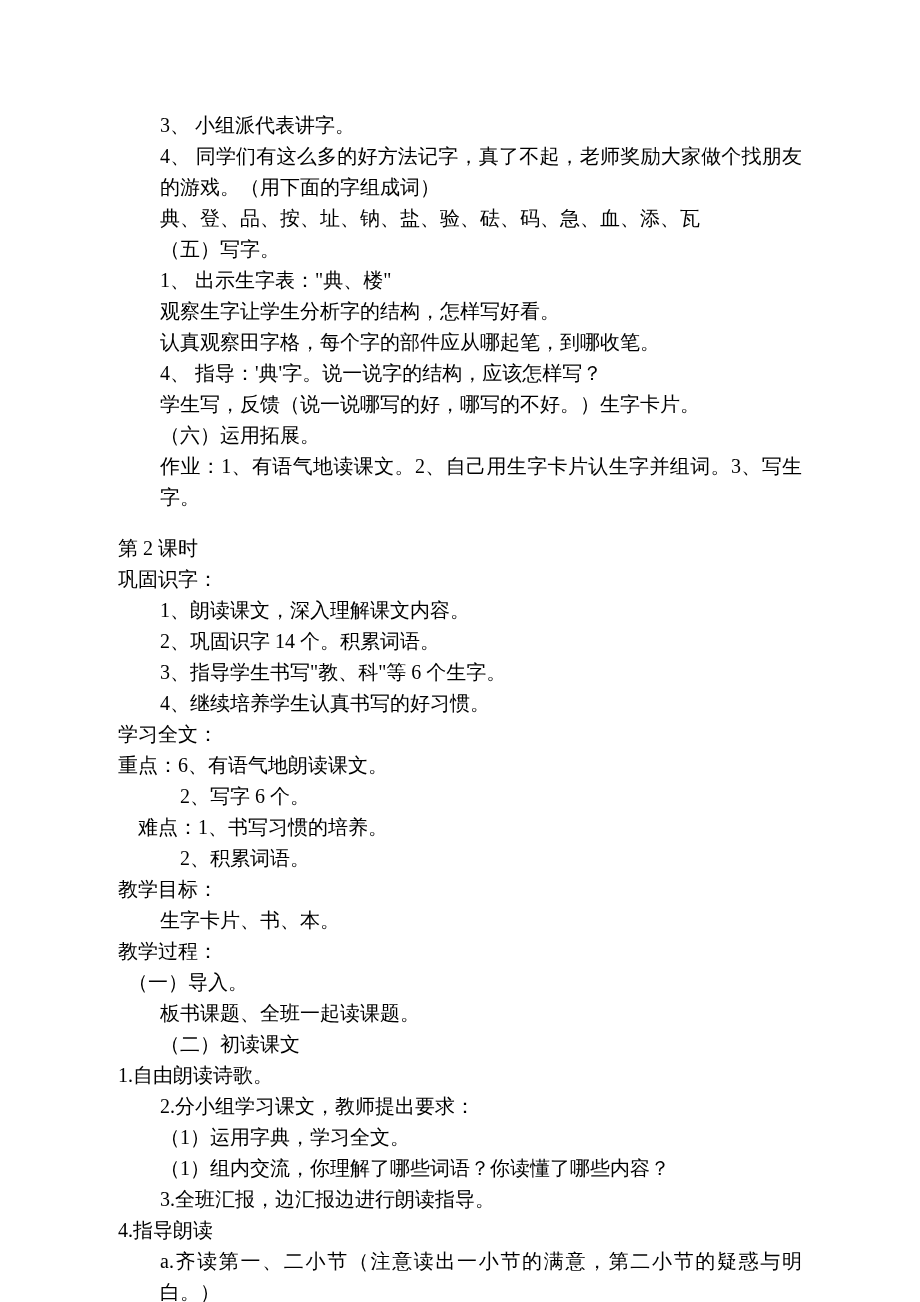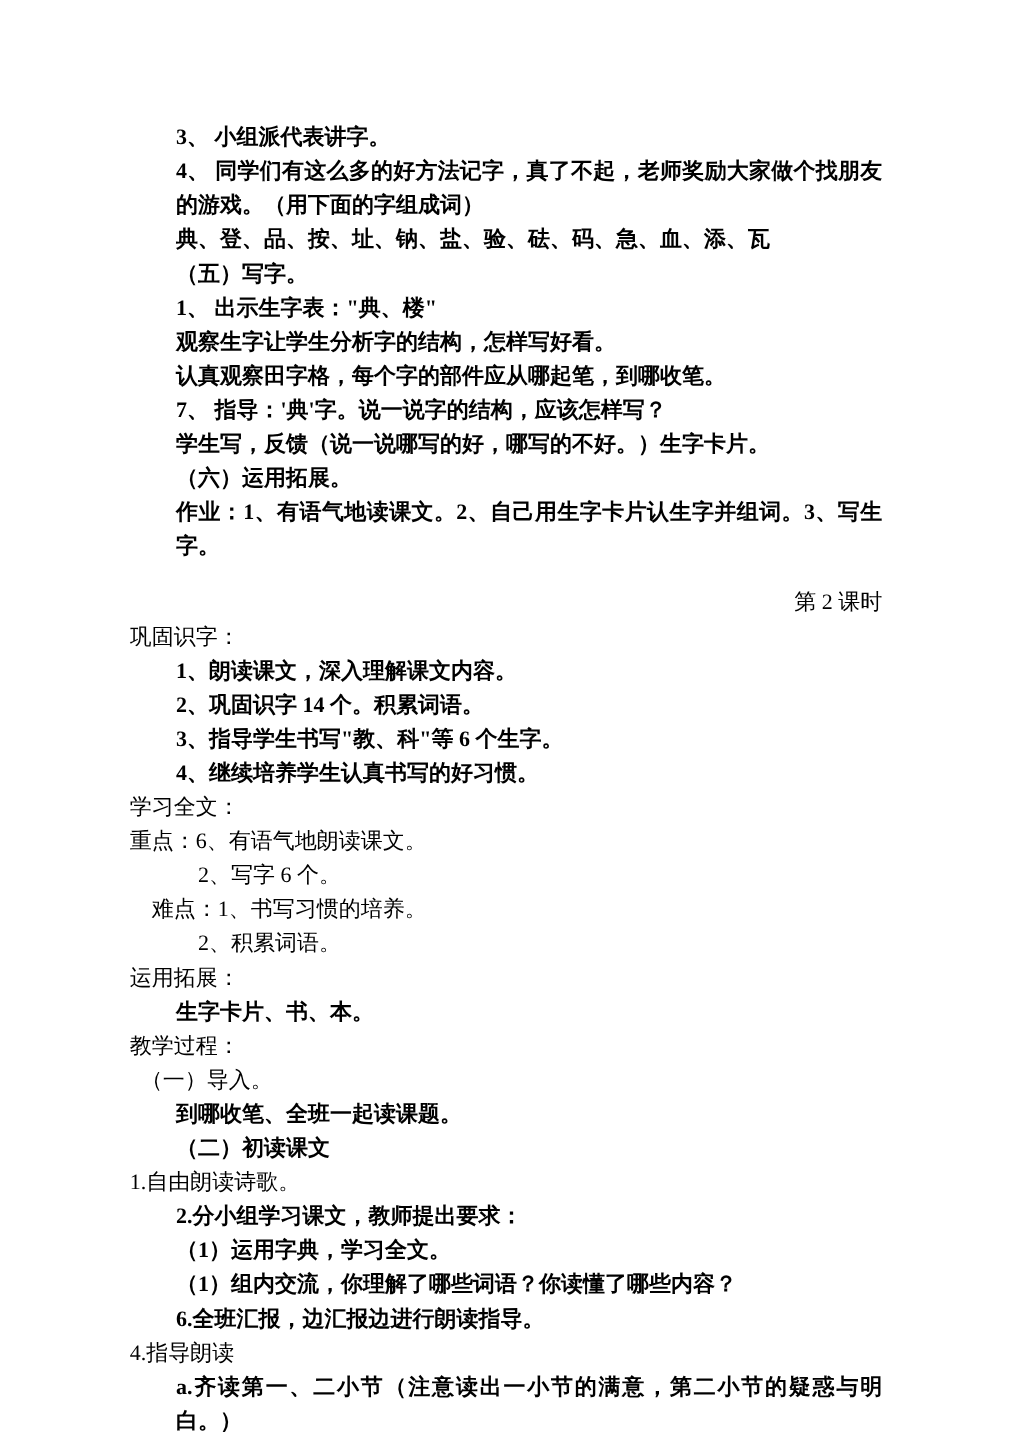--- a/index.html
+++ b/index.html
@@ -6,63 +6,63 @@
     body {
       width: 920px;
       min-height: 1302px;
       background: #ffffff;
       font-family: "SimSun", "宋体", serif;
       font-size: 20px;
       color: #000000;
       line-height: 1.55;
       padding: 110px 118px 60px 118px;
     }
-    .indent2 { padding-left: 2.1em; font-weight: bold; }
+    .indent2 { padding-left: 2.1em; }
     .indent0 { padding-left: 0; }
     .indent-list { padding-left: 3.1em; }
     .indentSub { padding-left: 1em; }
-    .center { text-align: right; }
+    .center { text-align: left; }
     .para { text-align: justify; text-justify: inter-ideograph; }
   </style>
 </head>
 <body>
 
 <div class="para indent2">3、 小组派代表讲字。</div>
 <div class="para indent2">4、 同学们有这么多的好方法记字，真了不起，老师奖励大家做个找朋友的游戏。（用下面的字组成词）</div>
 <div class="para indent2">典、登、品、按、址、钠、盐、验、砝、码、急、血、添、瓦</div>
 <div class="para indent2">（五）写字。</div>
 <div class="para indent2">1、 出示生字表："典、楼"</div>
 <div class="para indent2">观察生字让学生分析字的结构，怎样写好看。</div>
 <div class="para indent2">认真观察田字格，每个字的部件应从哪起笔，到哪收笔。</div>
-<div class="para indent2">7、 指导：'典'字。说一说字的结构，应该怎样写？</div>
+<div class="para indent2">4、 指导：'典'字。说一说字的结构，应该怎样写？</div>
 <div class="para indent2">学生写，反馈（说一说哪写的好，哪写的不好。）生字卡片。</div>
 <div class="para indent2">（六）运用拓展。</div>
 <div class="para indent2">作业：1、有语气地读课文。2、自己用生字卡片认生字并组词。3、写生字。</div>
 
 <div style="height:20px"></div>
 <div class="center">第 2 课时</div>
 
 <div class="para indent0">巩固识字：</div>
 <div class="para indent2">1、朗读课文，深入理解课文内容。</div>
 <div class="para indent2">2、巩固识字 14 个。积累词语。</div>
 <div class="para indent2">3、指导学生书写"教、科"等 6 个生字。</div>
 <div class="para indent2">4、继续培养学生认真书写的好习惯。</div>
 
 <div class="para indent0">学习全文：</div>
 <div class="para indent0">重点：6、有语气地朗读课文。</div>
 <div class="para indent-list">2、写字 6 个。</div>
 <div class="para indentSub">难点：1、书写习惯的培养。</div>
 <div class="para indent-list">2、积累词语。</div>
 
-<div class="para indent0">运用拓展：</div>
+<div class="para indent0">教学目标：</div>
 <div class="para indent2">生字卡片、书、本。</div>
 
 <div class="para indent0">教学过程：</div>
 <div class="para" style="padding-left:0.5em">（一）导入。</div>
-<div class="para indent2">到哪收笔、全班一起读课题。</div>
+<div class="para indent2">板书课题、全班一起读课题。</div>
 <div class="para indent2">（二）初读课文</div>
 <div class="para indent0">1.自由朗读诗歌。</div>
 <div class="para indent2">2.分小组学习课文，教师提出要求：</div>
 <div class="para indent2">（1）运用字典，学习全文。</div>
 <div class="para indent2">（1）组内交流，你理解了哪些词语？你读懂了哪些内容？</div>
-<div class="para indent2">6.全班汇报，边汇报边进行朗读指导。</div>
+<div class="para indent2">3.全班汇报，边汇报边进行朗读指导。</div>
 <div class="para indent0">4.指导朗读</div>
 <div class="para indent2">a.齐读第一、二小节（注意读出一小节的满意，第二小节的疑惑与明白。）</div>
 
 </body></html>

